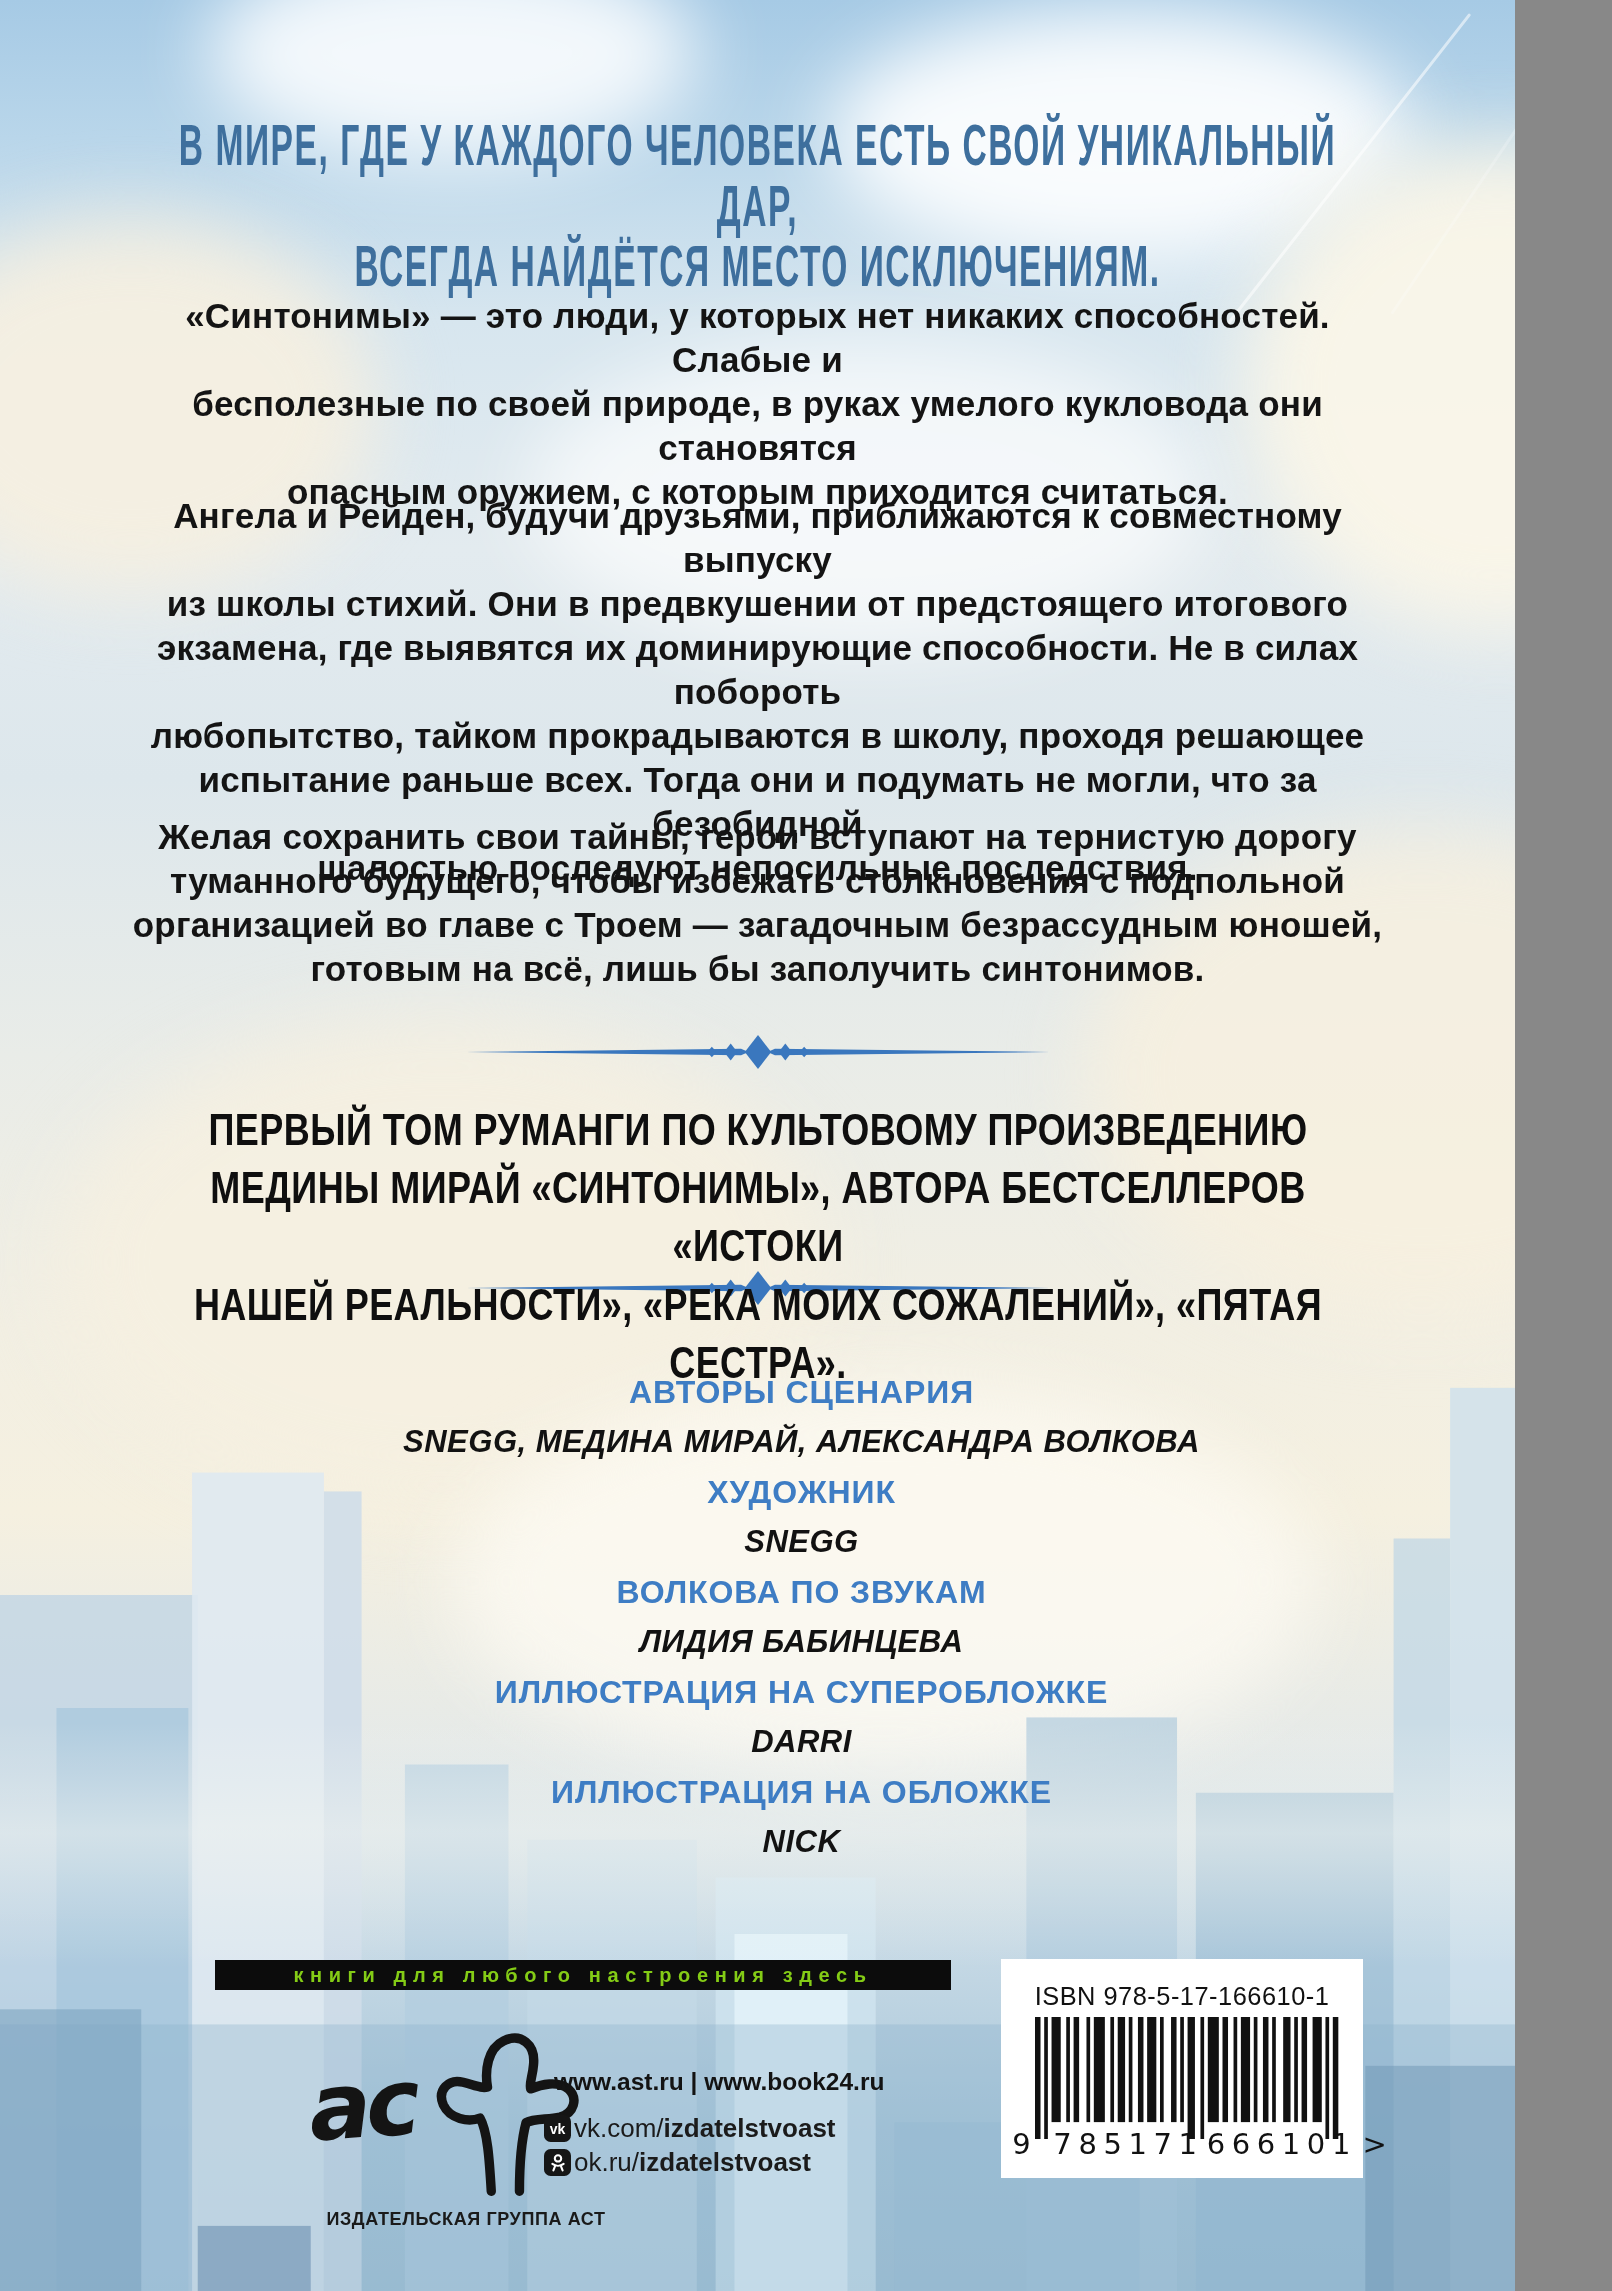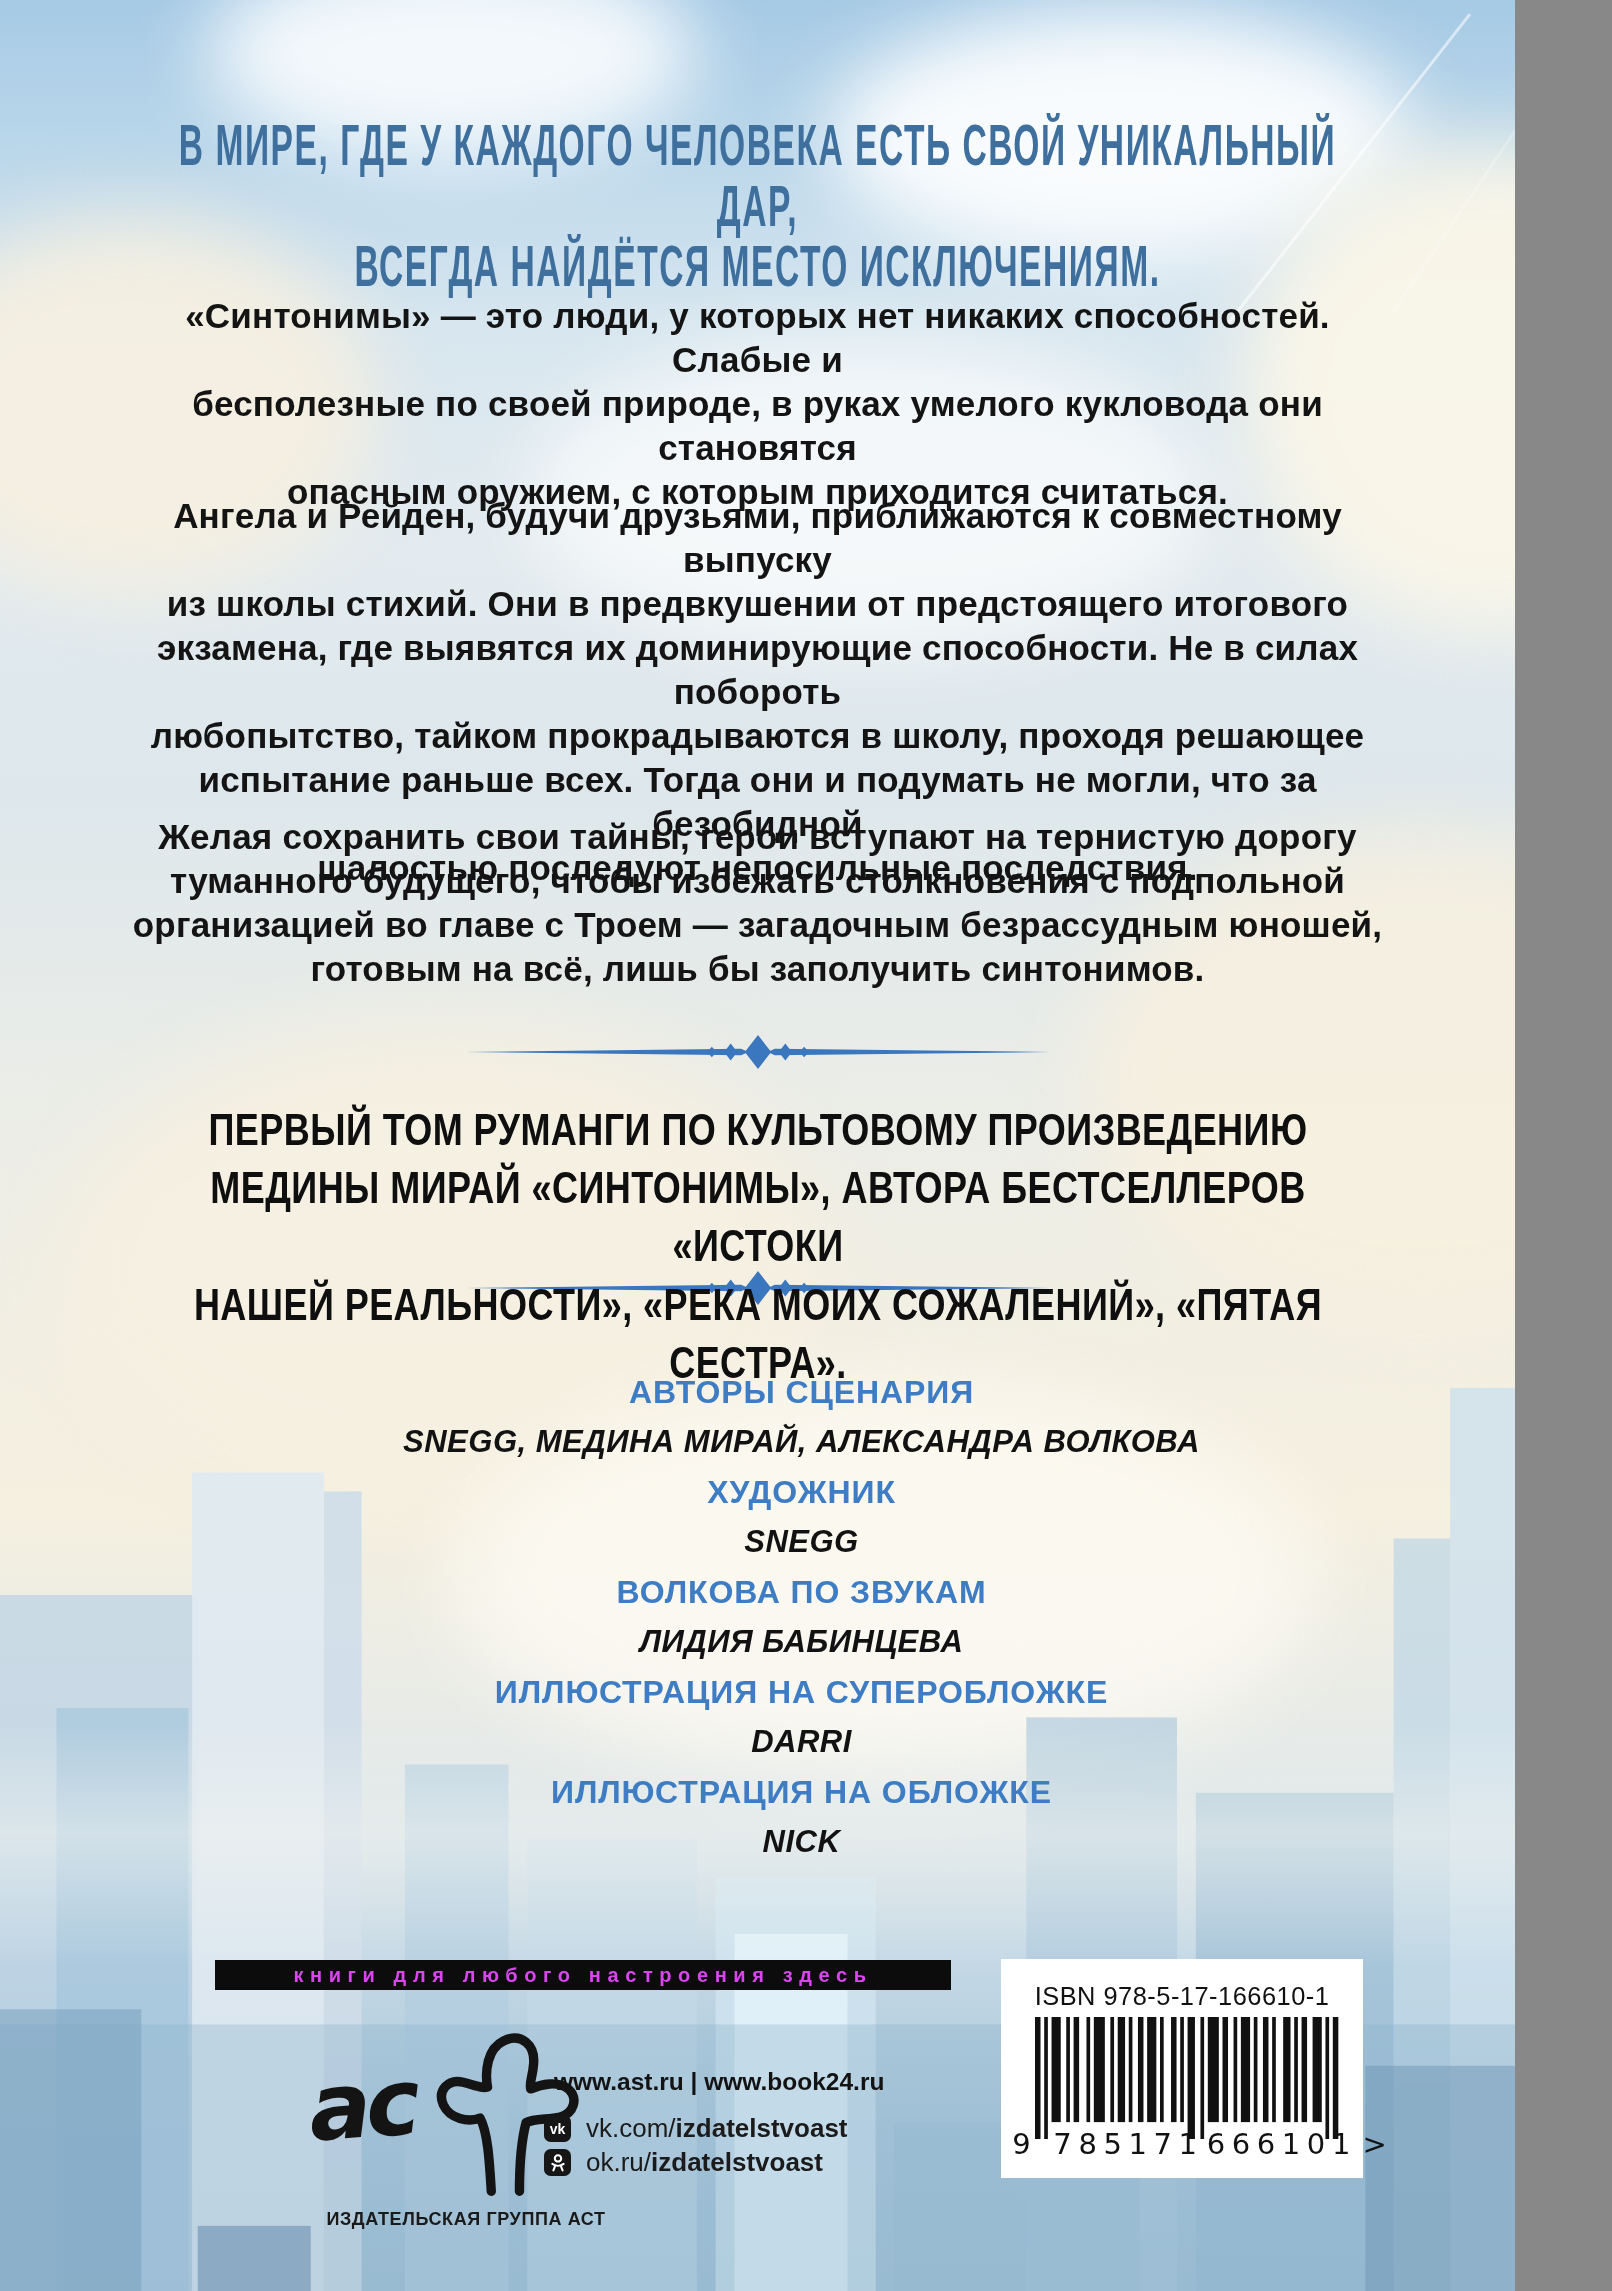--- a/index.html
+++ b/index.html
@@ -37,40 +37,40 @@
     color:#0f0f0f; font-weight:800; font-size:40px; line-height:52px; letter-spacing:0.5px;
     transform:translateX(-50%) scale(.9,1.12); transform-origin:50% 0;
   }
 
   .credits{position:absolute; top:1367px; left:0; width:100%; text-align:center; line-height:50px;margin-left:44px;}
   .credits .role{font-size:32px; font-weight:700; color:#3e7dc4; letter-spacing:0.9px;}
   .credits .names{font-size:31px; font-weight:700; font-style:italic; color:#121212; letter-spacing:0.5px;}
 
   .banner{
     position:absolute; left:215px; top:1960px; width:736px; height:30px;
-    background:#0c0c0c; color:#d946ef; display:flex; align-items:center; justify-content:center;
+    background:#0c0c0c; color:#84cc16; display:flex; align-items:center; justify-content:center;
     font-size:20px; font-weight:700; letter-spacing:6.6px; white-space:nowrap;
   }
 
   .ast-logo{position:absolute; left:273px; top:1994px; width:386px; height:254px;}
   .ast-letters{
     position:absolute; left:36px; top:58px; font-family:"DejaVu Sans", sans-serif;
     font-weight:700; font-style:italic; font-size:92px; color:#141414; transform:rotate(-4deg);
     letter-spacing:-5.6px;
   }
   .ast-person{position:absolute; left:158px; top:0px;}
   .ast-caption{
     position:absolute; left:0; top:215px; width:100%; text-align:center;
     font-size:18px; font-weight:700; color:#1a1a1a; letter-spacing:0.6px;
   }
 
   .websites{
     position:absolute; left:554px; top:2068px; font-size:24.5px; font-weight:800; color:#131313;
   }
-  .social-row{position:absolute; left:544px; display:flex; align-items:center; gap:15px;
+  .social-row{position:absolute; left:544px; display:flex; align-items:center; gap:3px;
               font-size:26px; color:#1b1b1b;}
   .row-vk{top:2113px;} .row-ok{top:2147px;}
   .social-icon{
     width:27px; height:27px; background:#161616; border-radius:6.6px;
     display:flex; align-items:center; justify-content:center; flex:0 0 auto;
   }
   .social-icon span{color:#fff; font-size:14px; font-weight:800; letter-spacing:0;}
   .handle{font-weight:800;}
 
   .barcode-box{

